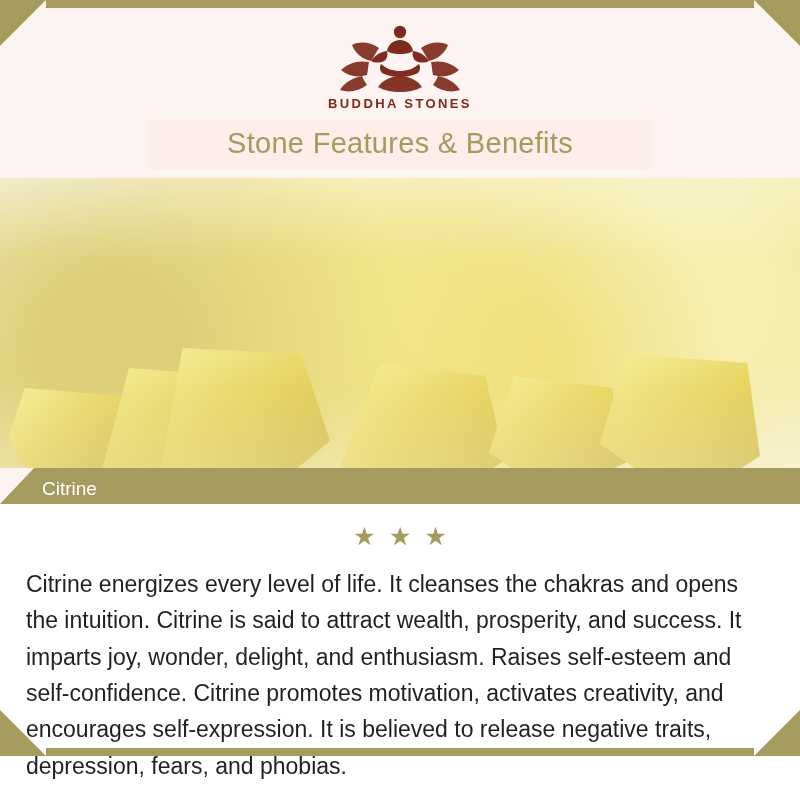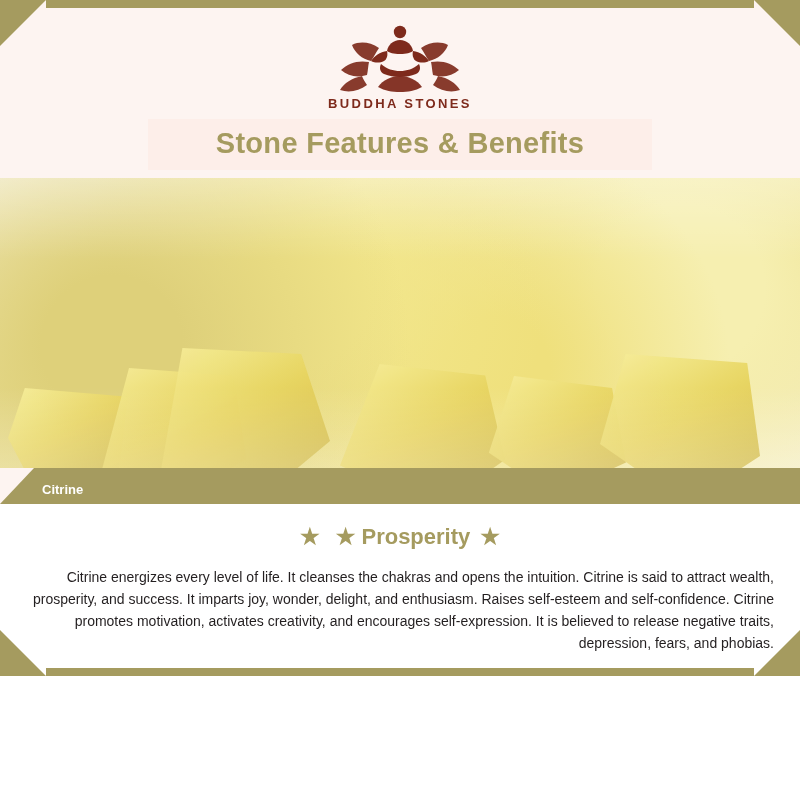--- a/index.html
+++ b/index.html
@@ -4,21 +4,21 @@
 <style>
   * { box-sizing: border-box; margin: 0; padding: 0; }
   html, body {
     width: 800px; height: 800px;
     font-family: "Liberation Sans", sans-serif;
     background: #ffffff;
     overflow: hidden;
   }
   .page {
     position: relative;
-    width: 800px; height: 676px;
+    width: 800px; height: 756px;
     background: #fdf4f1;
   }
 
   
   .corner {
     position: absolute;
     width: 0; height: 0;
     z-index: 5;
   }
   .corner.tl {
@@ -74,21 +74,21 @@
   .title-band {
     position: absolute;
     left: 148px; right: 148px;
     bottom: 8px;
     background: #fdeee9;
     padding: 8px 0 10px;
   }
   .title-band h1 {
     font-size: 29px;
     color: #a59b5f;
-    font-weight: bold;
+    font-weight: normal;
     letter-spacing: .3px;
   }
 
   
   .photo {
     position: relative;
     height: 290px;
     width: 100%;
     overflow: hidden;
     background: #f0e7c9;
@@ -129,22 +129,22 @@
     display: flex;
     align-items: center;
   }
   .name-bar .tab-notch {
     width: 0; height: 0;
     border-top: 36px solid #fdf4f1;
     border-right: 34px solid transparent;
   }
   .name-bar .stone-name {
     color: #ffffff;
-    font-size: 13px;
-    font-weight: bold;
+    font-size: 19px;
+    font-weight: normal;
     margin-left: 8px;
     margin-top: 6px;
   }
 
   
   .body-area {
     position: relative;
     background: #ffffff;
     padding: 14px 26px 0;
     height: calc(800px - 178px - 290px - 36px);
@@ -164,24 +164,24 @@
     font-weight: bold;
     color: #a59b5f;
   }
   .kw .star {
     color: #a59b5f;
     font-size: 22px;
     margin-right: 6px;
     margin-left: 6px;
   }
   .description {
-    font-size: 14px;
+    font-size: 23px;
     line-height: 1.58;
     color: #231f20;
-    text-align: right;
+    text-align: left;
   }
 </style>
 </head>
 <body>
 
 <div class="page">
 
   <div class="corner tl"></div>
   <div class="corner tr"></div>
   <div class="corner bl"></div>
@@ -240,21 +240,20 @@
     <span class="stone-name">Citrine</span>
   </div>
 
   <div class="body-area">
     <div class="keywords">
       <span class="kw">
         <span class="star">★</span>
       </span>
       <span class="kw">
         <span class="star">★</span>
-        <span>Prosperity</span>
       </span>
       <span class="kw">
         <span class="star">★</span>
       </span>
     </div>
     <p class="description">Citrine energizes every level of life. It cleanses the chakras and opens the intuition. Citrine is said to attract wealth, prosperity, and success. It imparts joy, wonder, delight, and enthusiasm. Raises self-esteem and self-confidence. Citrine promotes motivation, activates creativity, and encourages self-expression. It is believed to release negative traits, depression, fears, and phobias.</p>
   </div>
 
 </div>
 

